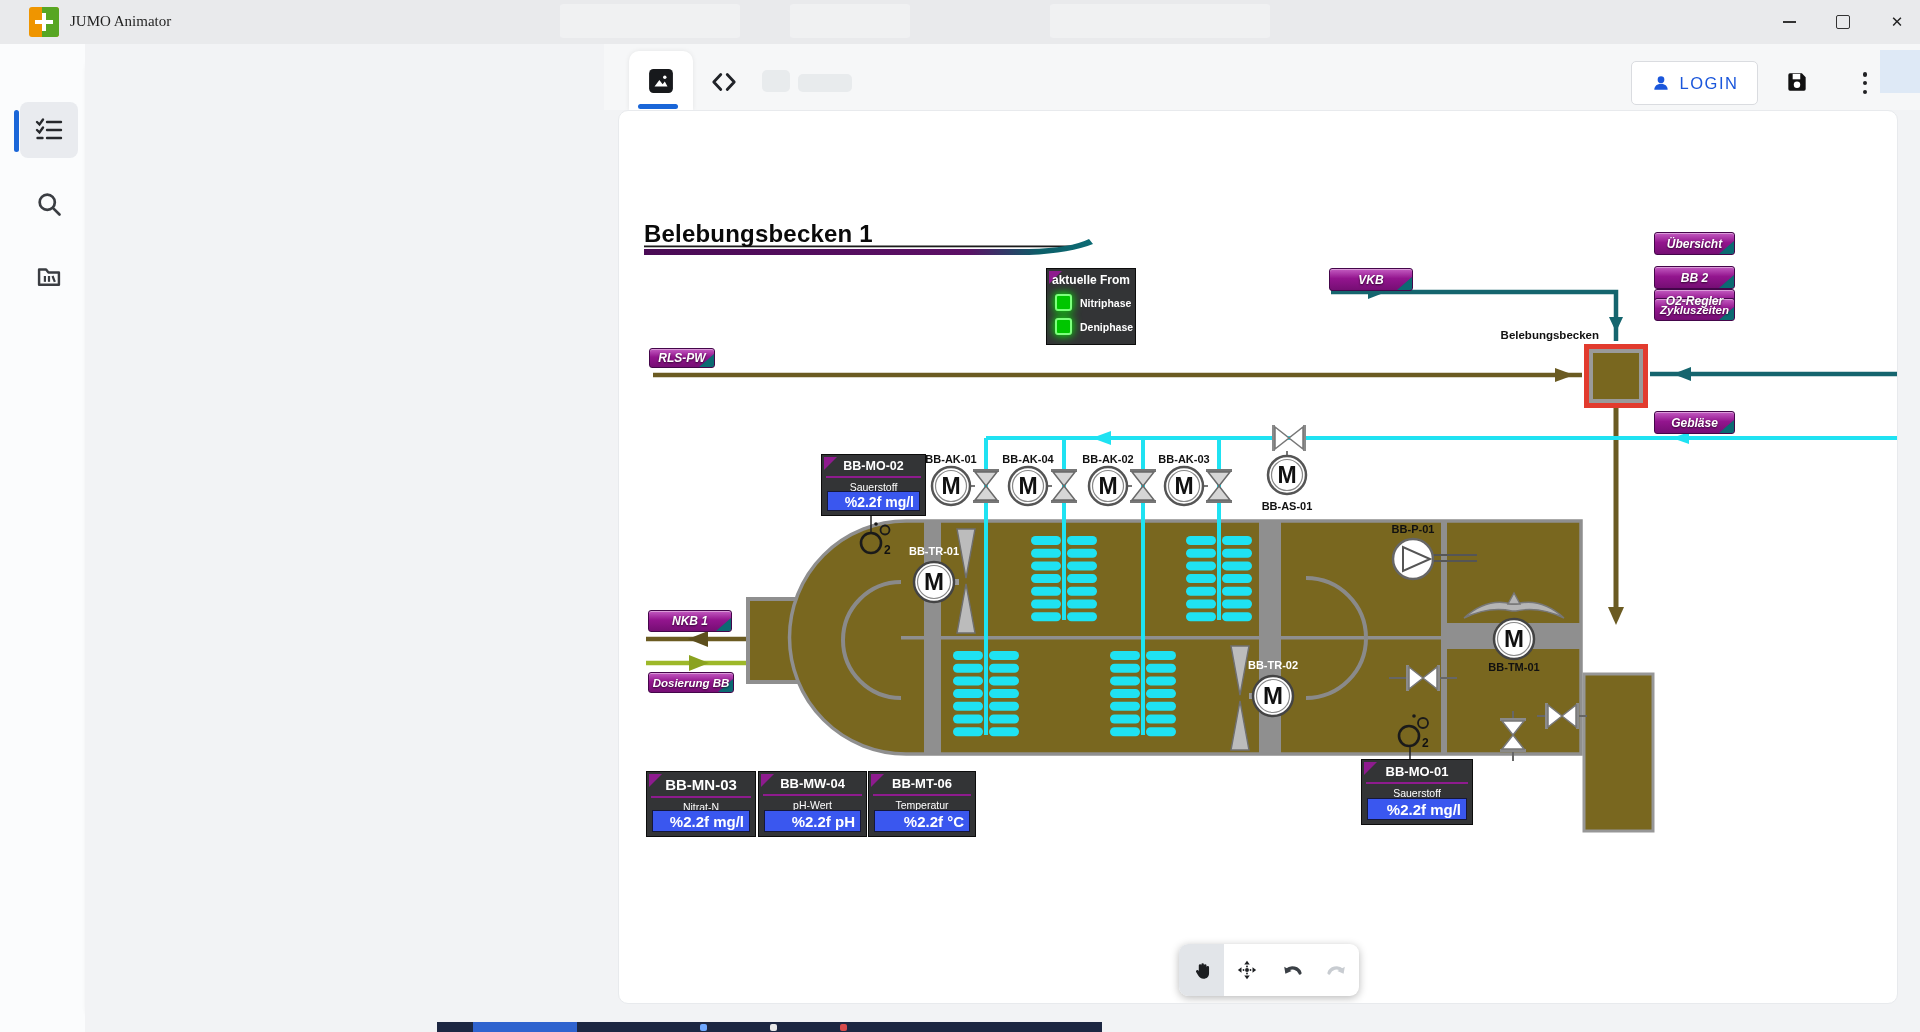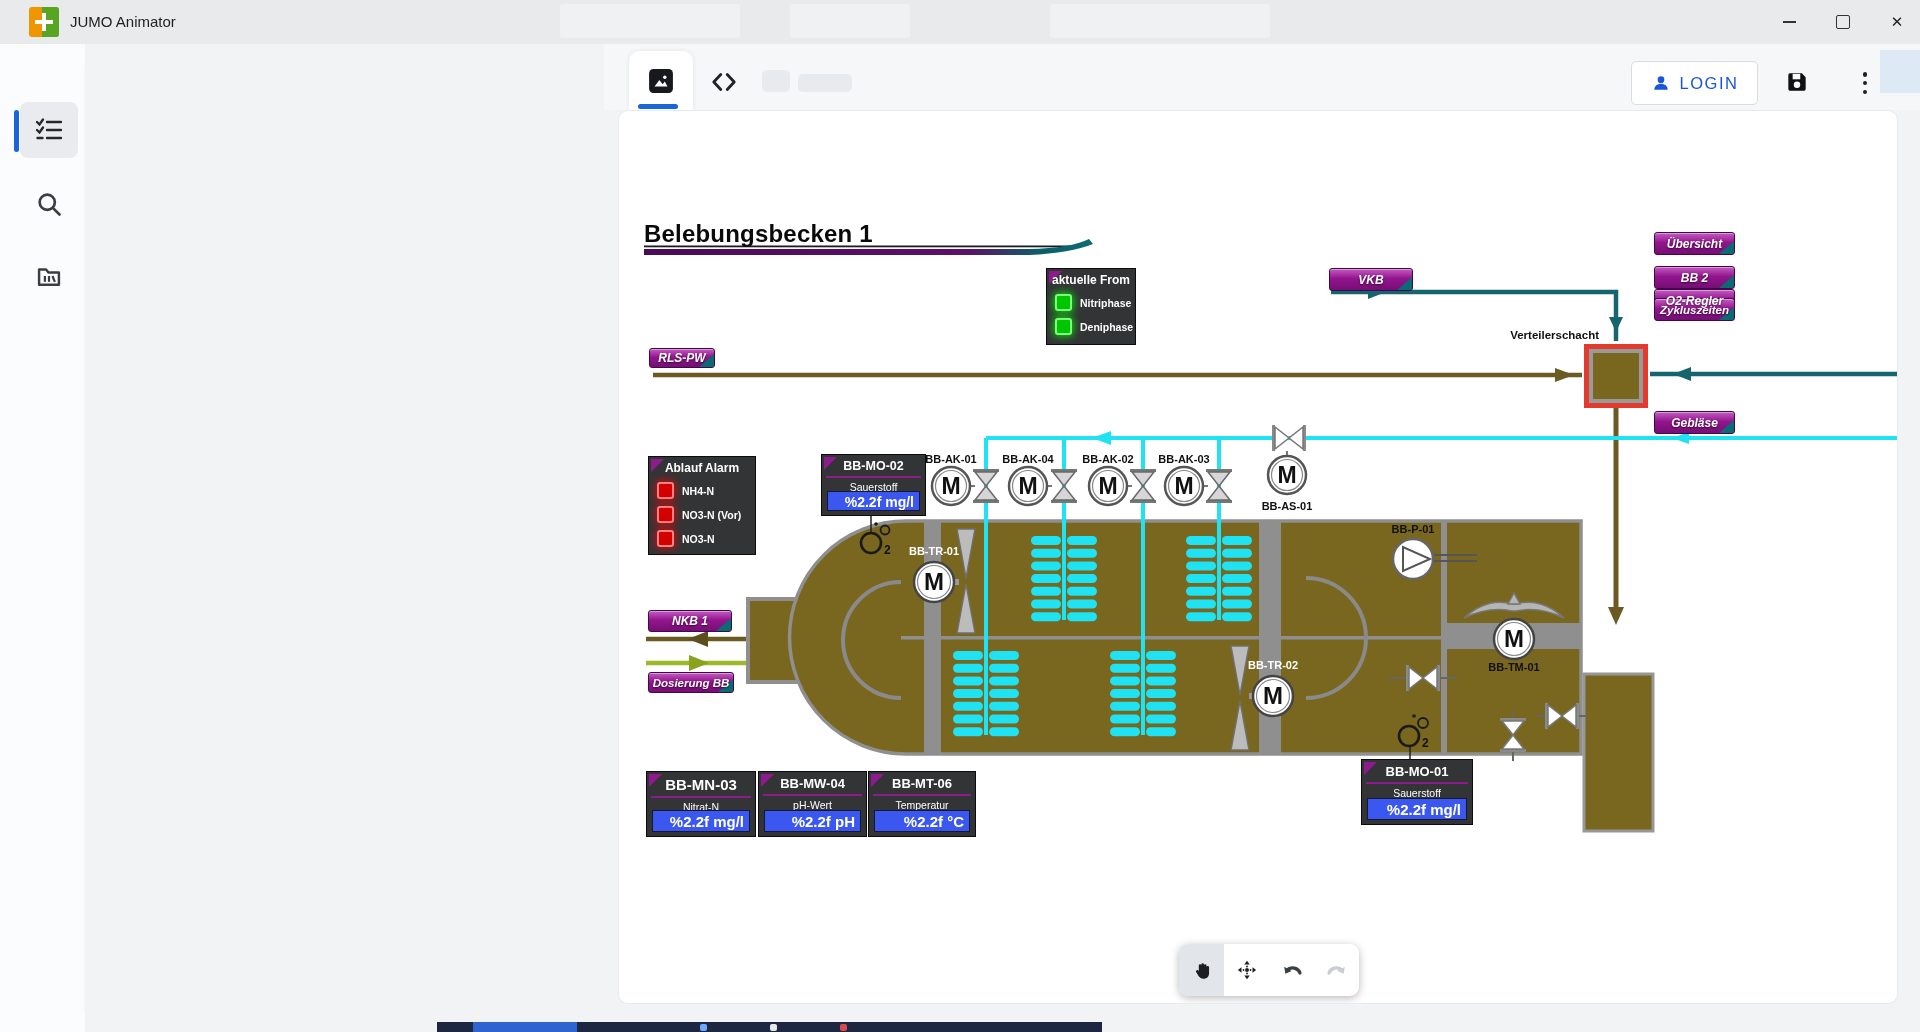--- a/index.html
+++ b/index.html
@@ -5,21 +5,21 @@
   html,body{margin:0;padding:0;}
   body{width:1920px;height:1032px;position:relative;overflow:hidden;
        font-family:"Liberation Sans",sans-serif;background:#f2f3f5;
        box-shadow:inset 0 0 0 1px #8a8a8a;}
   
   #titlebar{position:absolute;left:0;top:0;width:1920px;height:44px;background:#e9eaec;border-bottom:1px solid #d6d7d9;}
   #logo{position:absolute;left:29px;top:7px;width:30px;height:30px;background:#ef9500;border-radius:3px;overflow:hidden;}
   #logo .gr{position:absolute;right:0;top:0;width:17px;height:30px;background:#57a623;}
   #logo .cx1{position:absolute;left:6px;top:13px;width:18px;height:4px;background:#fff;}
   #logo .cx2{position:absolute;left:13px;top:6px;width:4px;height:18px;background:#fff;}
-  #win-title{position:absolute;left:70px;top:13px;font-size:15px;color:#1f1f1f;}
+  #win-title{position:absolute;left:70px;top:13px;font-size:15px;color:#1f1f1f;font-family:Liberation Serif, serif;}
   .tdecor{position:absolute;top:4px;height:34px;background:#f5f6f7;opacity:.55;border-radius:3px;}
   .wbtn{position:absolute;top:6px;width:40px;height:32px;display:flex;align-items:center;justify-content:center;color:#222;}
   #btn-min{left:1769px}#btn-max{left:1823px}#btn-close{left:1877px;font-size:15px}
   #btn-min i{display:block;width:13px;height:2px;background:#333}
   #btn-max i{display:block;width:12px;height:12px;border:1.6px solid #333;border-radius:2px}
   
   #rail{position:absolute;left:0;top:44px;width:85px;height:988px;background:#fbfcfd;}
   .rail-item{position:absolute;left:20px;width:58px;height:56px;border-radius:8px;display:flex;align-items:center;justify-content:center;}
   .rail-item.active{background:#e9ebef;}
   #rail-bar{position:absolute;left:14px;top:66px;width:5px;height:42px;border-radius:3px;background:#1a66d8;}
@@ -556,35 +556,20 @@
       <div class="ledrow">
           <span class="led g"></span>
           <span class="ledlab">Nitriphase</span>
         </div>
       <div class="ledrow">
           <span class="led g"></span>
           <span class="ledlab">Deniphase</span>
         </div>
     </div>
 
-    <div class="dpanel" style="left:29px;top:345px;width:106px;height:97px">
-      <div class="dp-title">Ablauf Alarm</div>
-      <div class="ledrow">
-          <span class="led r"></span>
-          <span class="ledlab">NH4-N</span>
-        </div>
-      <div class="ledrow">
-          <span class="led r"></span>
-          <span class="ledlab">NO3-N (Vor)</span>
-        </div>
-      <div class="ledrow">
-          <span class="led r"></span>
-          <span class="ledlab">NO3-N</span>
-        </div>
-    </div>
 
     <div class="dpanel" style="left:202px;top:343px;width:103px;height:60px">
       <div class="dp-title" style="font-size:12.5px">BB-MO-02</div>
         <div class="dp-pline"></div>
       <div class="dp-sub">Sauerstoff</div>
       <div class="dp-val" style="height:20px;line-height:20px;font-size:14px">%2.2f mg/l</div>
     </div>
     <div class="dpanel" style="left:27px;top:660px;width:108px;height:64px">
       <div class="dp-title" style="font-size:15px">BB-MN-03</div>
         <div class="dp-pline"></div>
@@ -603,21 +588,21 @@
       <div class="dp-sub">Temperatur</div>
       <div class="dp-val">%2.2f °C</div>
     </div>
     <div class="dpanel" style="left:742px;top:648px;width:110px;height:64px">
       <div class="dp-title" style="font-size:13px">BB-MO-01</div>
         <div class="dp-pline"></div>
       <div class="dp-sub">Sauerstoff</div>
       <div class="dp-val">%2.2f mg/l</div>
     </div>
 
-    <div id="vert-label">Verteilerschacht</div>
+    <div id="vert-label">Belebungsbecken</div>
     <div id="vert-box">
         <div class="b1"></div>
         <div class="b2"></div>
       </div>
 
     <div id="cv-toolbar">
       <div class="tbtn active">
         <svg width="22" height="22" viewBox="0 0 24 24">
           <path d="M8.5 13.5 V7 a1.4 1.4 0 0 1 2.8 0 V6 a1.4 1.4 0 0 1 2.8 0 v1 a1.4 1.4 0 0 1 2.8 0 v2 a1.4 1.4 0 0 1 2.8 0 v6.5 c0 3.6-2.4 6-6 6 -2.8 0-4.6-1.2-5.8-3.4 L5.6 14.2 c-.5-1 .2-2.2 1.3-2.2 .6 0 1.1.3 1.4.8 Z" fill="#1c1e21"></path>
         </svg>

